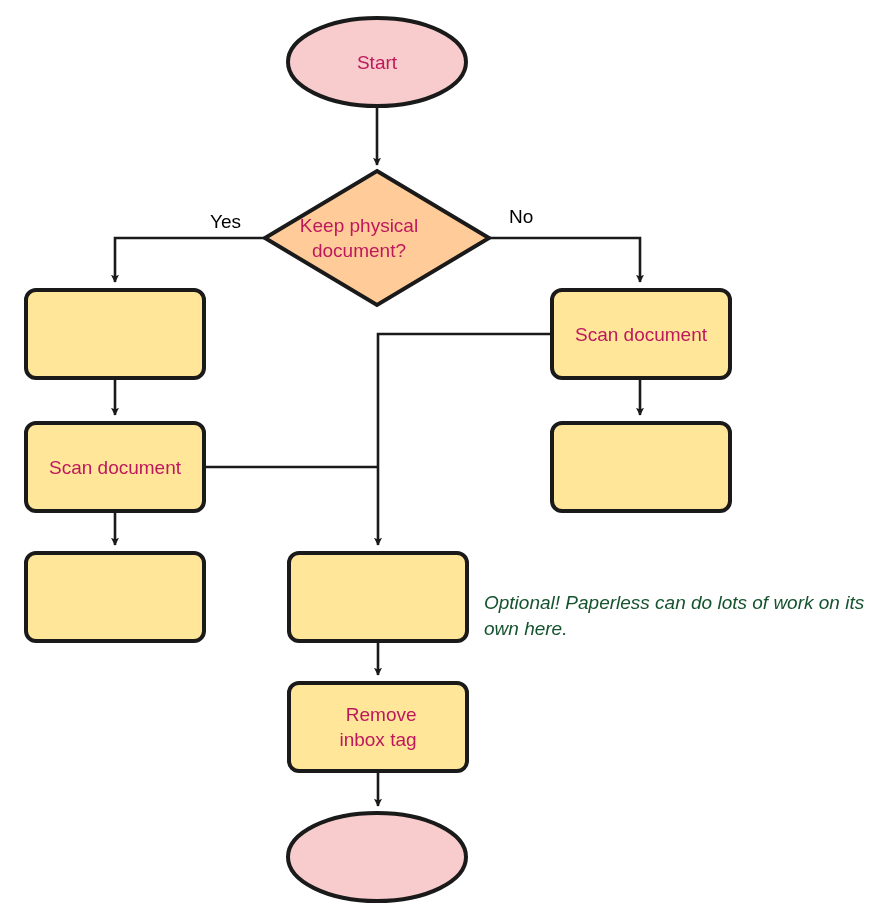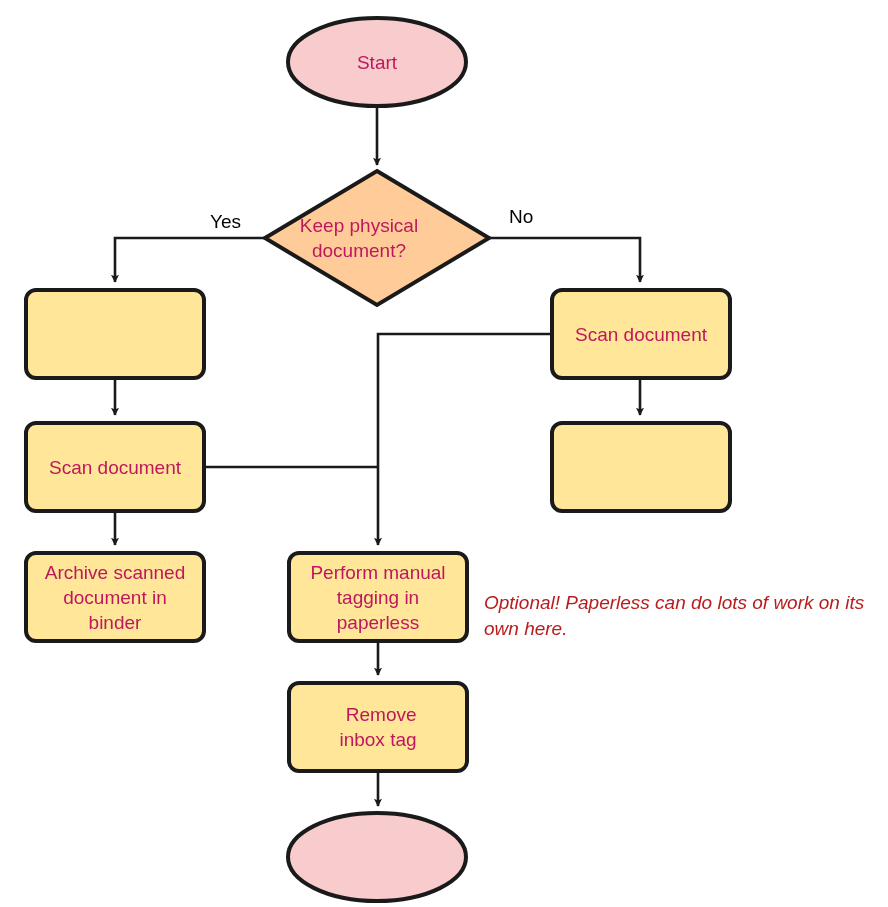--- a/index.html
+++ b/index.html
@@ -42,21 +42,21 @@
   .edge-label {
     position: absolute;
     color: #000000;
     font-family: "Liberation Sans", sans-serif;
     font-size: 19px;
     line-height: 22px;
     white-space: nowrap;
   }
   .note-text {
     position: absolute;
-    color: #b91c1c;
+    color: #14532d;
     font-family: "Liberation Sans", sans-serif;
     font-style: italic;
     font-size: 19px;
     line-height: 26px;
     width: 404px;
   }
 </style>
 </head>
 <body>
 
@@ -110,30 +110,24 @@
   </svg>
 
   <div class="node-label" style="left:288px; top:18px; width:178px; height:88px;">Start</div>
 
   <div class="node-label" style="left:247px; top:171px; width:224px; height:134px;">Keep physical
 document?</div>
 
 
   <div class="node-label" style="left:26px; top:423px; width:178px; height:88px;">Scan document</div>
 
-  <div class="node-label" style="left:26px; top:553px; width:178px; height:88px;">Archive scanned
-document in
-binder</div>
 
   <div class="node-label" style="left:552px; top:290px; width:178px; height:88px;">Scan document</div>
 
 
-  <div class="node-label" style="left:289px; top:553px; width:178px; height:88px;">Perform manual
-tagging in
-paperless</div>
 
   <div class="node-label" style="left:289px; top:683px; width:178px; height:88px;text-align:right;">Remove
 inbox tag</div>
 
 
   <div class="edge-label" style="left:210px; top:211px;text-align:right;">Yes</div>
 
   <div class="edge-label" style="left:509px; top:206px;">No</div>
 
   <div class="note-text" style="left:484px; top:590px;">Optional! Paperless can do lots of work on its own here.</div>

